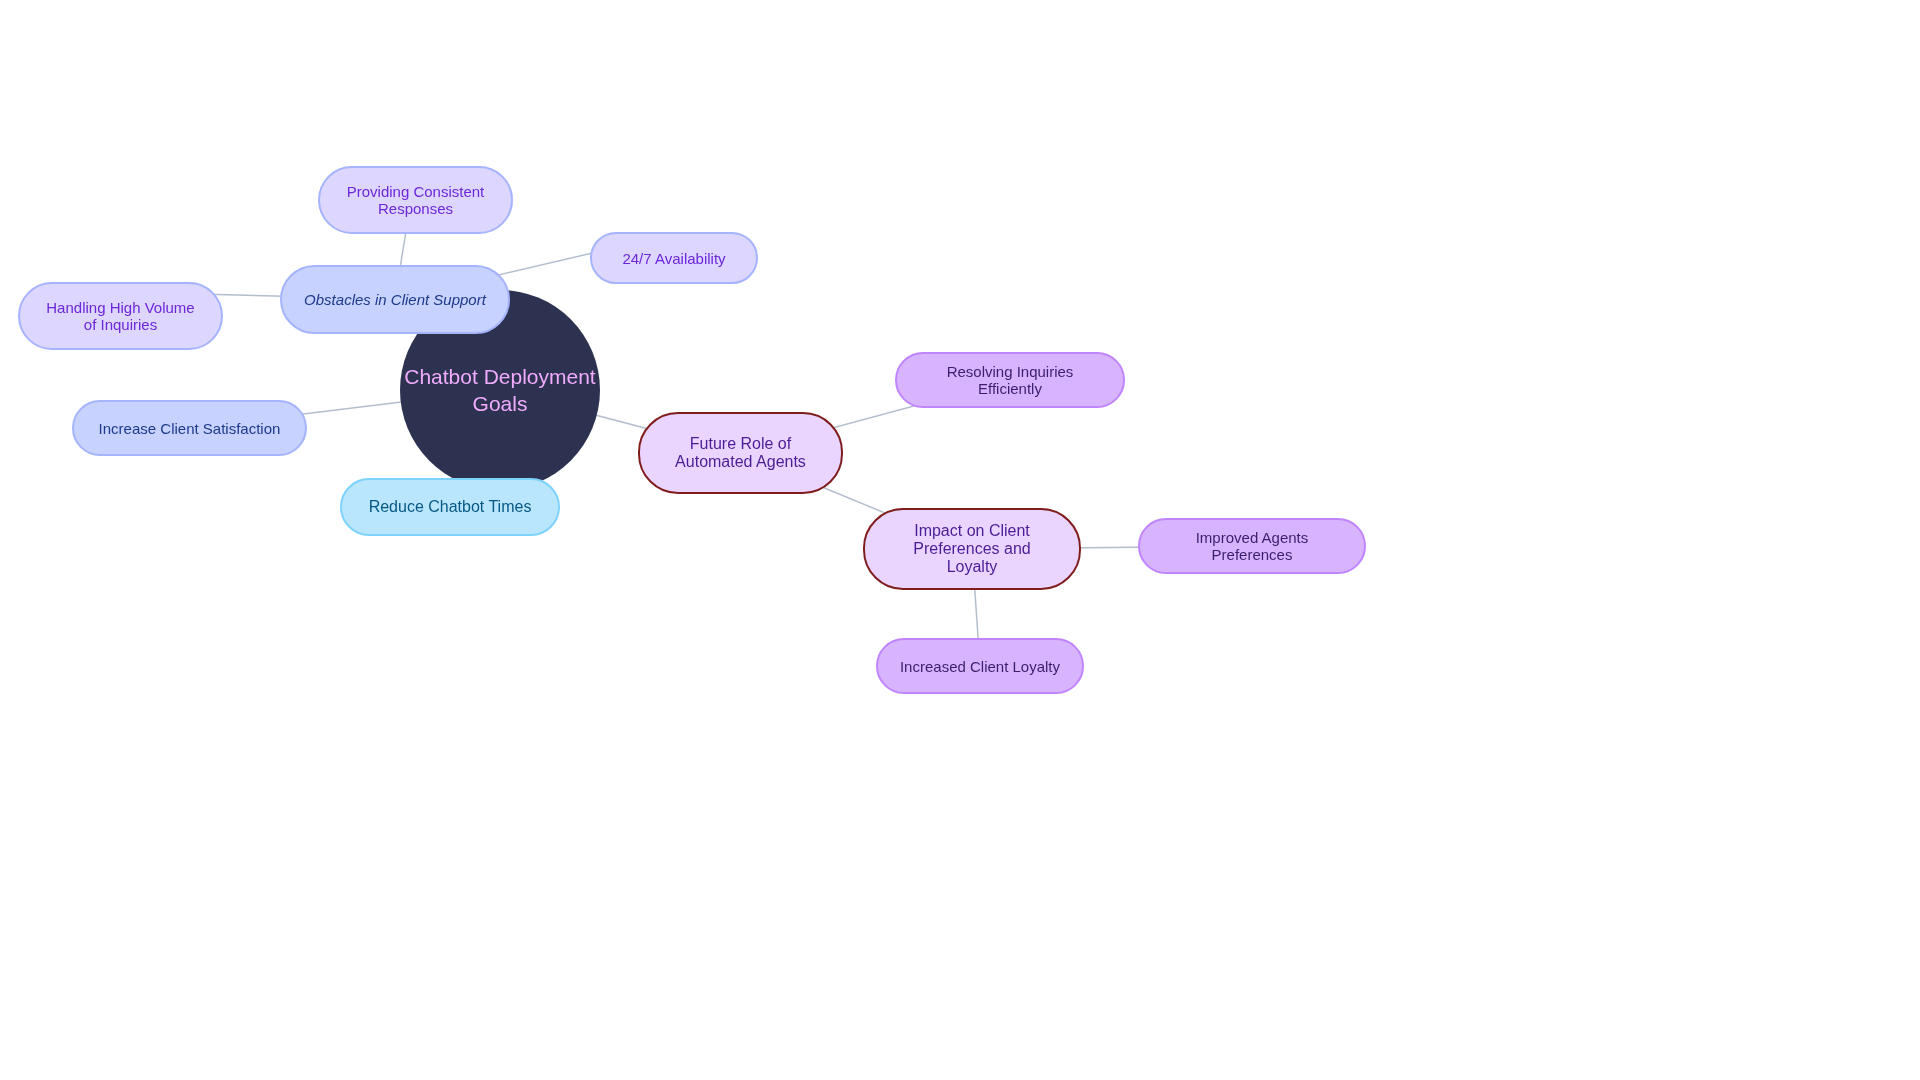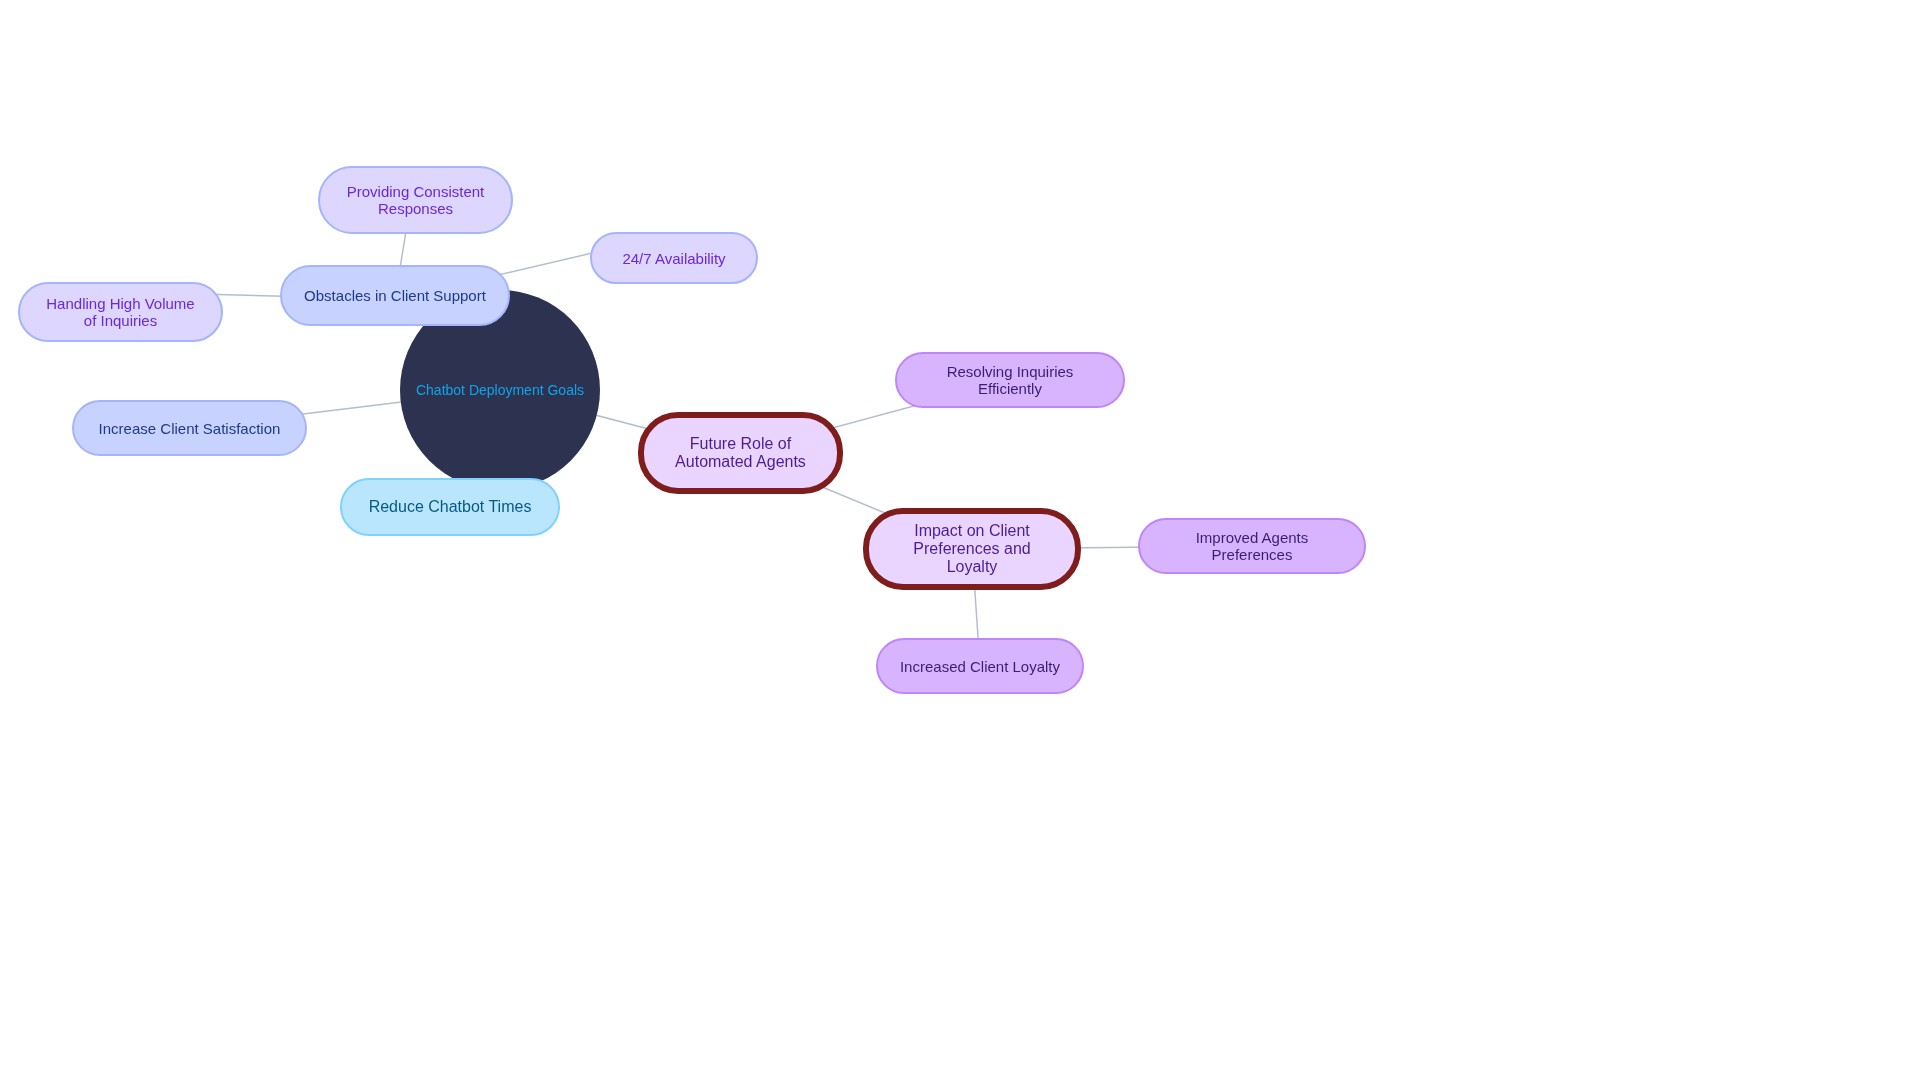--- a/index.html
+++ b/index.html
@@ -25,42 +25,42 @@
       align-items: center;
       justify-content: center;
       text-align: center;
       z-index: 1;
     }
     .node-center {
       width: 200px;
       height: 200px;
       border-radius: 50%;
       background: #2d3250;
-      color: #0ea5e9;
-      font-size: 14px;
+      color: #f0abfc;
+      font-size: 21px;
       font-weight: 500;
       line-height: 1.3;
     }
     .node-purple {
       background: #d8b4fe;
       color: #3b1f6e;
       border-radius: 40px;
       padding: 12px 20px;
       font-size: 15px;
       font-weight: 400;
       border: 2px solid #c084fc;
     }
     .node-purple-med {
       background: #e9d5ff;
       color: #4c1d95;
       border-radius: 40px;
       padding: 14px 22px;
       font-size: 16px;
       font-weight: 400;
-      border: 6px solid #7f1d1d;
+      border: 2px solid #7f1d1d;
     }
     .node-blue-light {
       background: #c7d2fe;
       color: #1e3a8a;
       border-radius: 40px;
       padding: 12px 20px;
       font-size: 15px;
       font-weight: 400;
       border: 2px solid #a5b4fc;
     }
@@ -99,29 +99,29 @@
     <line x1="740" y1="453" x2="1010" y2="380" stroke="#94a3b8" stroke-width="1.5" opacity="0.7"></line>
     <line x1="740" y1="453" x2="972" y2="549" stroke="#94a3b8" stroke-width="1.5" opacity="0.7"></line>
     <line x1="972" y1="549" x2="1252" y2="546" stroke="#94a3b8" stroke-width="1.5" opacity="0.7"></line>
     <line x1="972" y1="549" x2="980" y2="666" stroke="#94a3b8" stroke-width="1.5" opacity="0.7"></line>
   </svg>
 
 <div class="node node-center" style="left: 400px; top: 290px;">
   <span>Chatbot Deployment Goals</span>
 </div>
 
-<div class="node node-blue-light" style="left: 280px; top: 265px; width: 230px; height: 61px;">
+<div class="node node-blue-light" style="left: 280px; top: 265px; width: 230px; height: 69px; font-style: italic;">
   <span>Obstacles in Client Support</span>
 </div>
 
 <div class="node node-lavender" style="left: 318px; top: 142px; width: 195px; height: 68px;">
   <span>Providing Consistent Responses</span>
 </div>
 
-<div class="node node-lavender" style="left: 18px; top: 258px; width: 205px; height: 60px; justify-content: center;">
+<div class="node node-lavender" style="left: 18px; top: 258px; width: 205px; height: 68px; justify-content: center;">
   <span>Handling High Volume of Inquiries</span>
 </div>
 
 <div class="node node-lavender" style="left: 590px; top: 208px; width: 168px; height: 52px;">
   <span>24/7 Availability</span>
 </div>
 
 <div class="node node-blue-light" style="left: 72px; top: 400px; width: 235px; height: 56px;">
   <span>Increase Client Satisfaction</span>
 </div>

